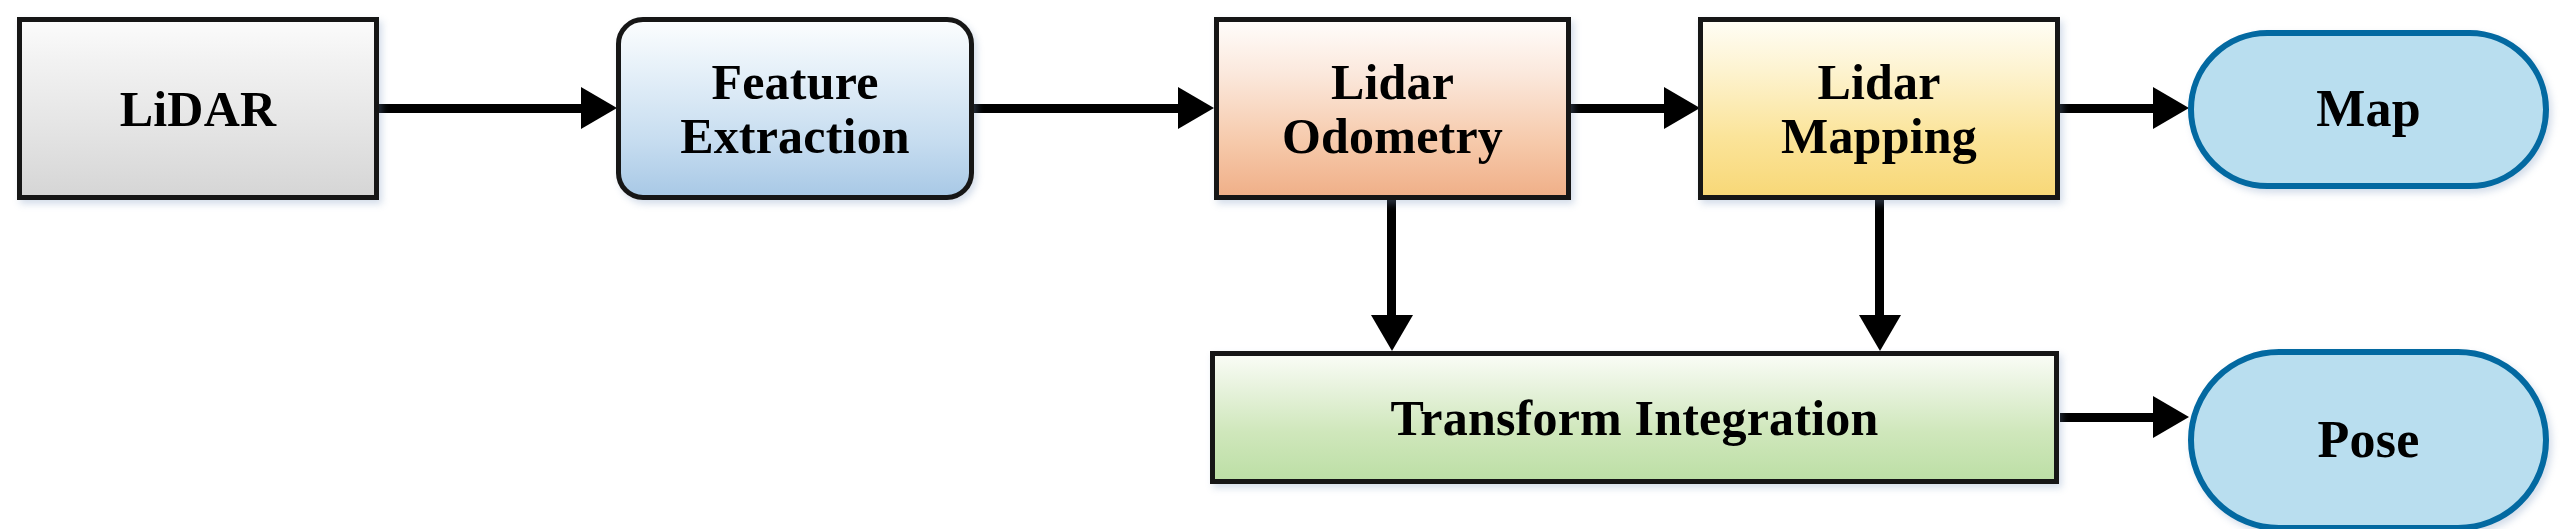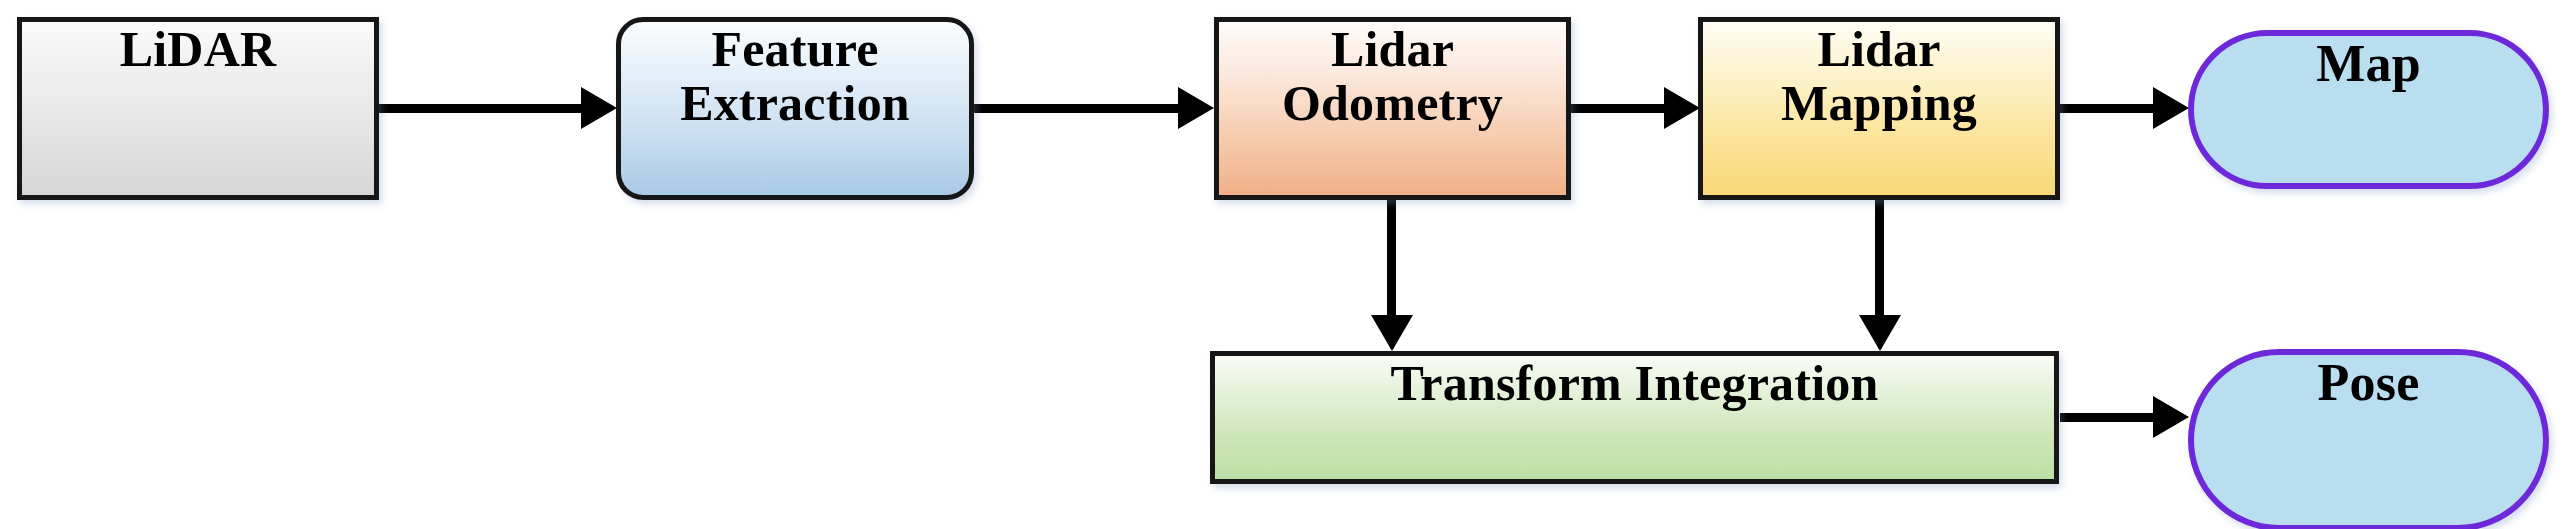--- a/index.html
+++ b/index.html
@@ -17,21 +17,21 @@
     height: 529px;
     background: #ffffff;
     overflow: hidden;
   }
 
   
   .node {
     position: absolute;
     box-sizing: border-box;
     display: flex;
-    align-items: flex-start;
+    align-items: center;
     justify-content: center;
     text-align: center;
     color: #000000;
     font-weight: bold;
     line-height: 1.08;
     letter-spacing: 0.2px;
     border: 5px solid #161616;
     box-shadow: 3px 4px 7px rgba(120,150,190,0.32);
     z-index: 3;
   }
@@ -46,21 +46,21 @@
   
   .fill-gray   { background: linear-gradient(180deg, #fbfbfb 0%, #f2f2f2 22%, #e4e4e4 62%, #d6d6d6 100%); }
   .fill-blue   { background: linear-gradient(180deg, #fbfdfe 0%, #e7f1f9 26%, #c7ddf0 68%, #a9c9e6 100%); }
   .fill-peach  { background: linear-gradient(180deg, #fffcfa 0%, #fbe8dc 30%, #f6c9aa 70%, #f0b089 100%); }
   .fill-gold   { background: linear-gradient(180deg, #fffdf4 0%, #fdf3d0 28%, #fbe49a 66%, #f8d878 100%); }
   .fill-green2 { background: linear-gradient(180deg, #f9fcf5 0%, #e8f3de 25%, #cfe7bb 62%, #bddfa6 100%); }
   .fill-skyblue{ background: #b9deef; }
 
   
   .pill {
-    border: 6px solid #6d28d9;
+    border: 6px solid #0369a1;
     border-radius: 990px;
   }
 
   
   .edge {
     position: absolute;
     background: #000000;
     z-index: 2;
   }
   .edge-h { height: 9px; }

